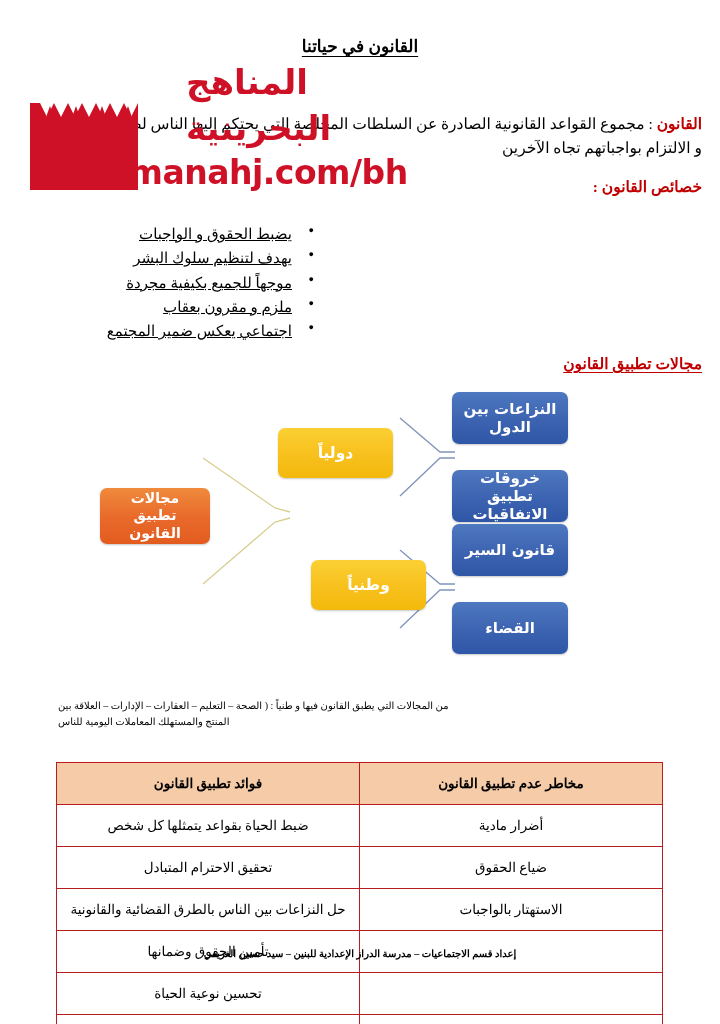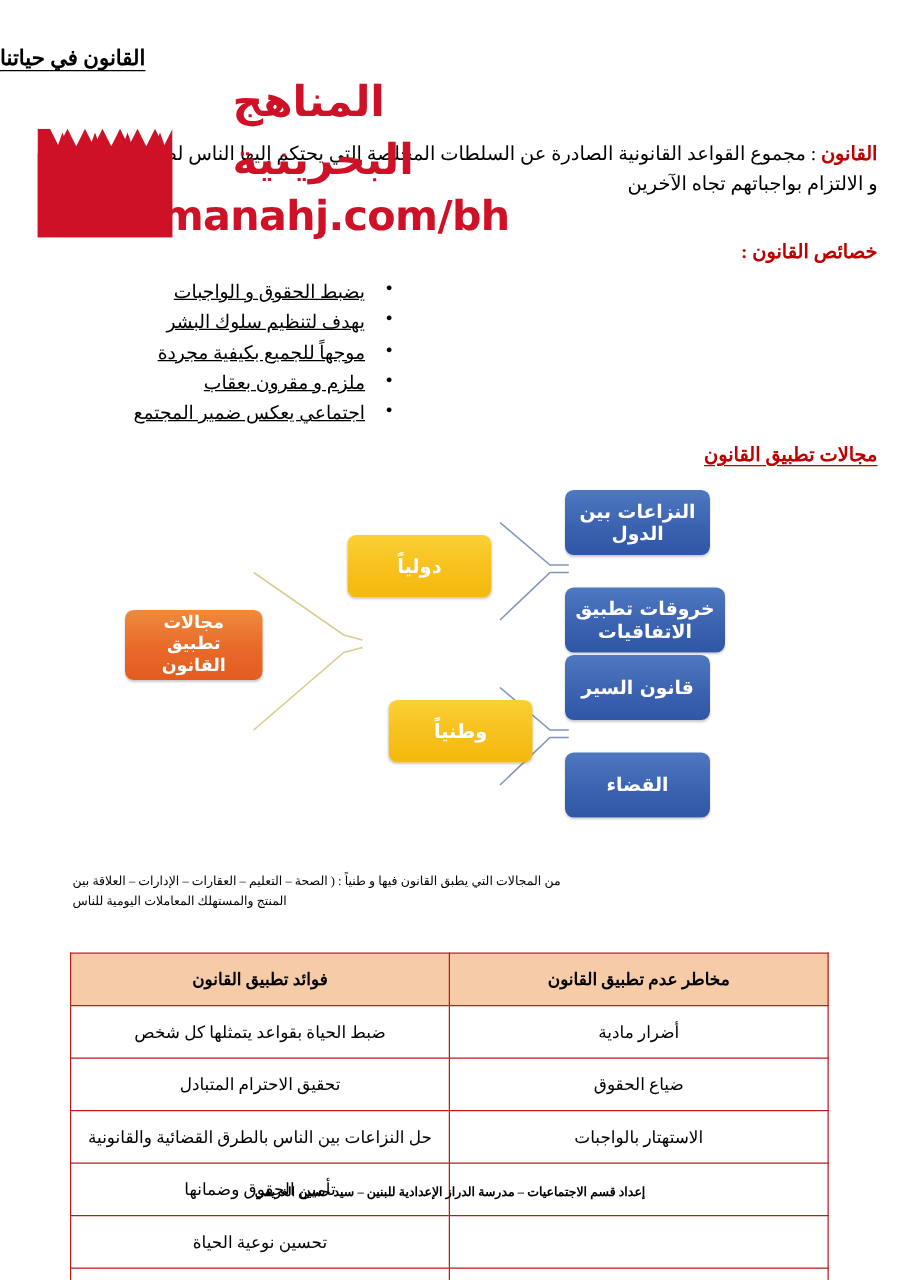--- a/index.html
+++ b/index.html
@@ -20,21 +20,21 @@
     height: 1024px;
     padding: 0;
   }
 
   
   .title-row {
     position: absolute;
     top: 36px;
     left: 0;
     width: 720px;
-    text-align: left;
+    text-align: center;
     z-index: 3;
   }
   .doc-title {
     display: inline-block;
     font-size: 17px;
     font-weight: bold;
     color: #000;
     text-decoration: underline;
     text-underline-offset: 4px;
     letter-spacing: 0px;
@@ -106,21 +106,21 @@
 
   .section-head {
     position: absolute;
     right: 18px;
     font-size: 15.5px;
     font-weight: bold;
     color: #C00000;
     text-align: right;
     z-index: 2;
   }
-  #sec-khasais { top: 192px; text-align: center; }
+  #sec-khasais { top: 178px; text-align: center; }
   #sec-majalat {
     top: 355px;
     text-decoration: underline;
     text-underline-offset: 3px;
   }
 
   .bullets {
     position: absolute;
     top: 222px;
     right: 0px;
@@ -296,21 +296,21 @@
       <path d="M455 212 L440 212 L400 178" stroke="#8094BC" stroke-width="1.3" fill="none"></path>
       <path d="M455 218 L440 218 L400 256" stroke="#8094BC" stroke-width="1.3" fill="none"></path>
     </svg>
 
     <div class="node node-root" style="left:100px; top:116px; width:110px; height:56px;">مجالات تطبيق القانون</div>
 
     <div class="node node-yellow" style="left:278px; top:56px; width:115px; height:50px;">دولياً</div>
     <div class="node node-yellow" style="left:278px; top:188px; width:115px; height:50px;margin-left:33px;">وطنياً</div>
 
     <div class="node node-blue" style="left:452px; top:20px; width:116px; height:52px;">النزاعات بين الدول</div>
-    <div class="node node-blue" style="left:452px; top:98px; width:128px; height:52px;">خروقات تطبيق الاتفاقيات</div>
+    <div class="node node-blue" style="left:452px; top:98px; width:116px; height:52px;">خروقات تطبيق الاتفاقيات</div>
     <div class="node node-blue" style="left:452px; top:152px; width:116px; height:52px;">قانون السير</div>
     <div class="node node-blue" style="left:452px; top:230px; width:116px; height:52px;">القضاء</div>
   </div>
 
   <div class="para-fields">
     <div>من المجالات التي يطبق القانون فيها و طنياً : ( الصحة – التعليم – العقارات – الإدارات – العلاقة بين</div>
     <div>المنتج والمستهلك المعاملات اليومية للناس</div>
   </div>
 
   <div class="tbl-wrap">

